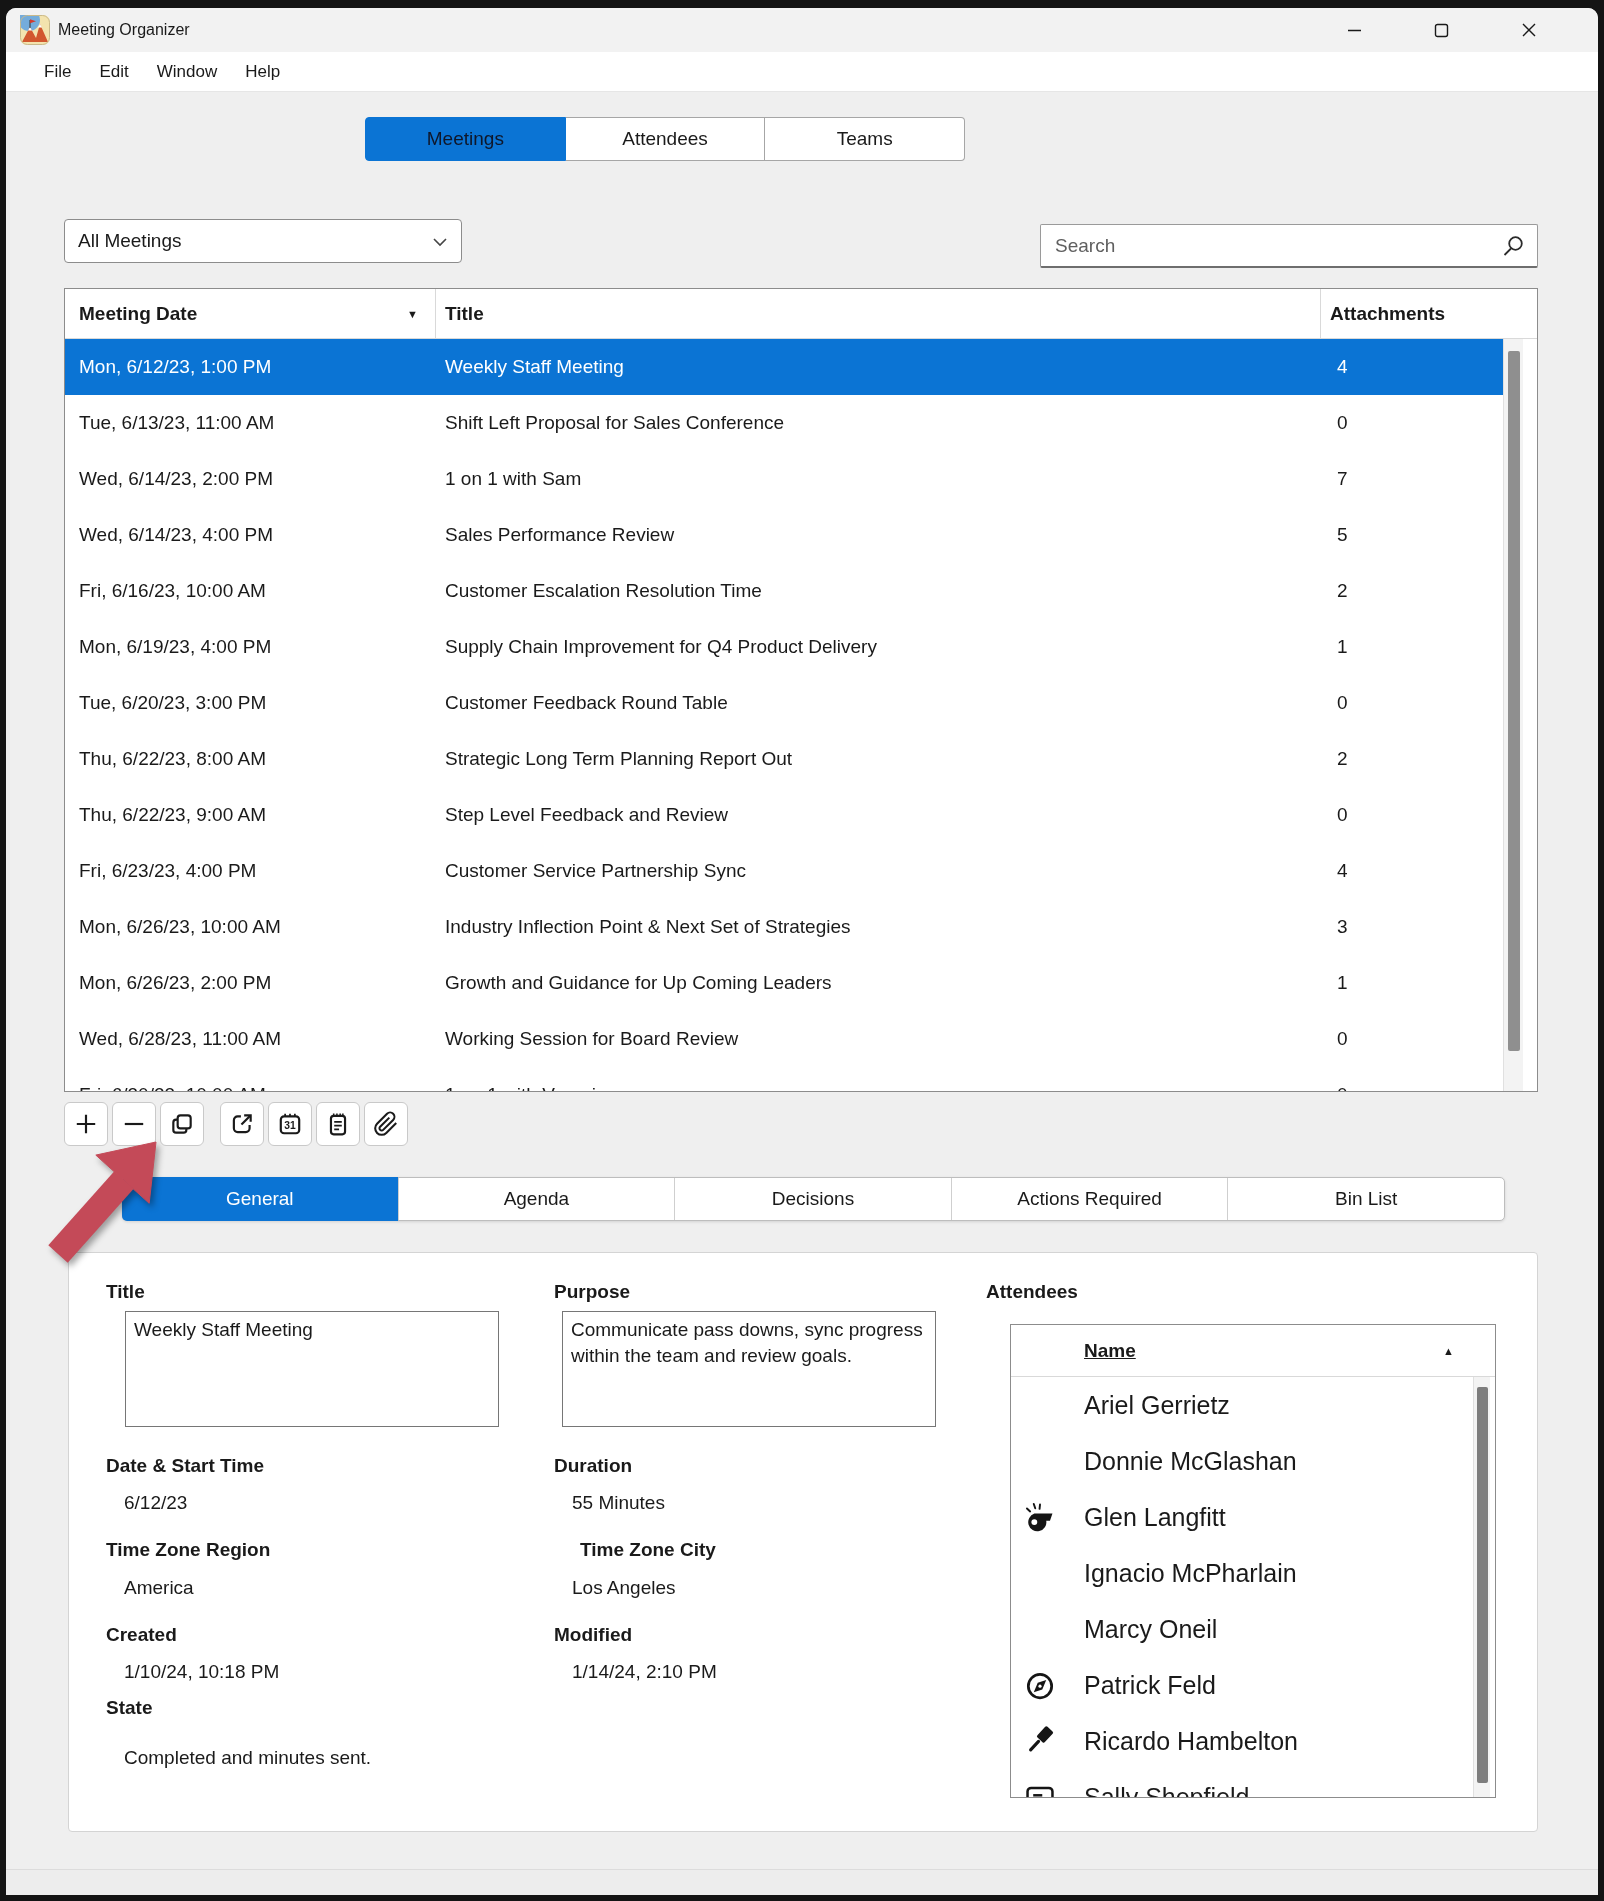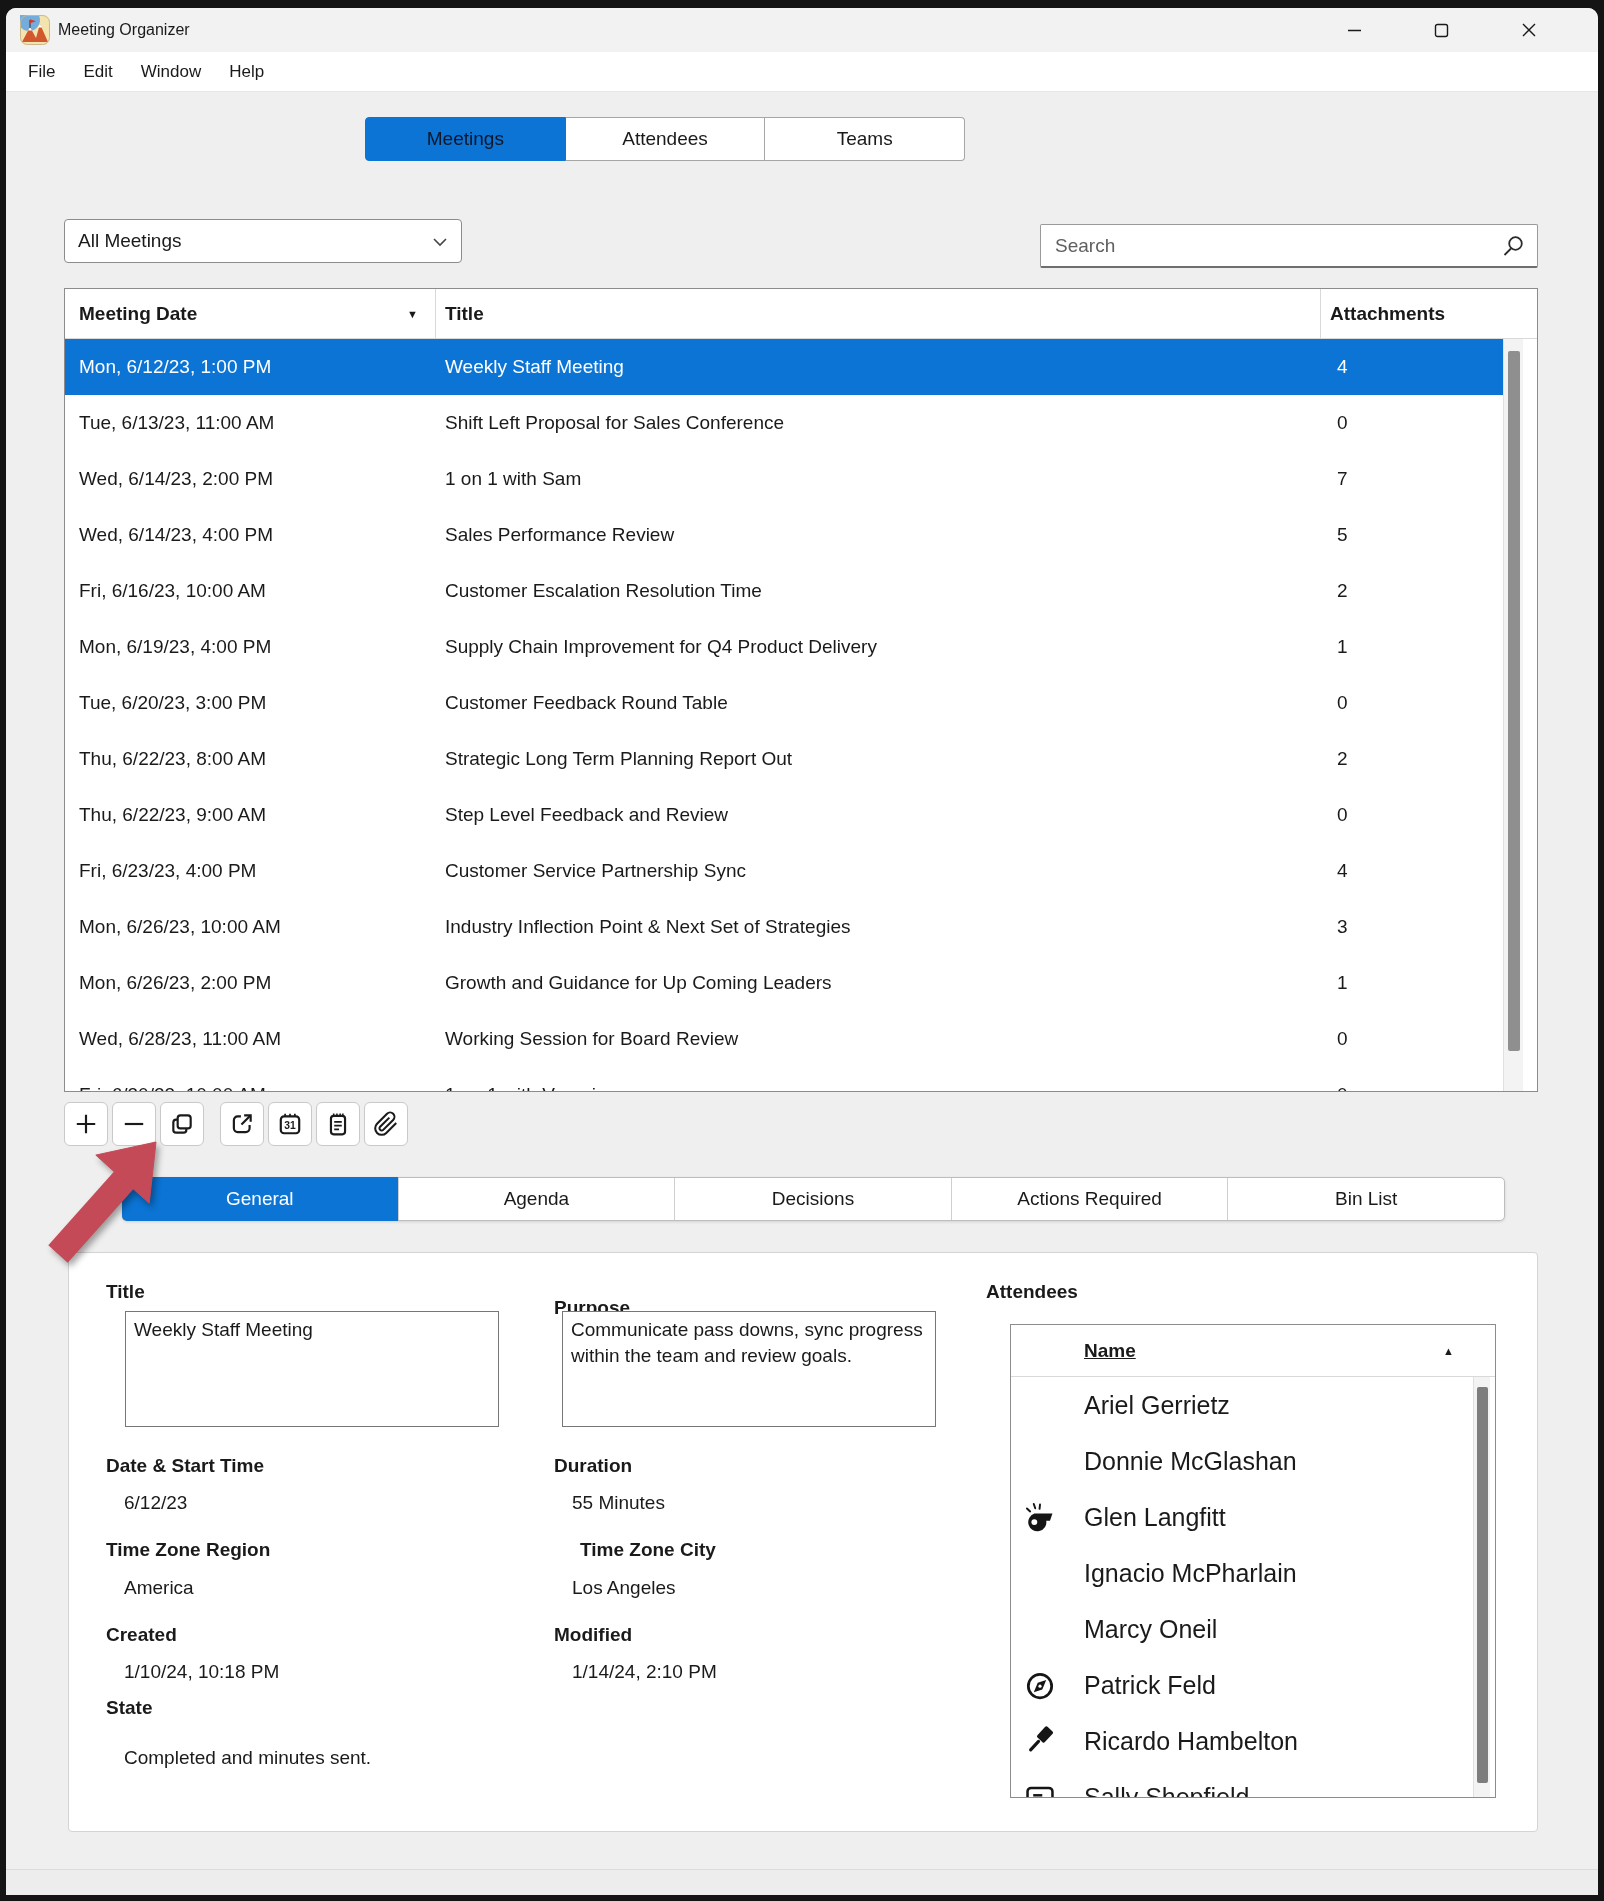--- a/index.html
+++ b/index.html
@@ -7,21 +7,21 @@
   .window { position:absolute; left:6px; top:8px; width:1592px; height:1887px; background:#efefef; border-radius:10px 10px 0 0; overflow:hidden; }
 
   
   .titlebar { position:absolute; left:0; top:0; width:100%; height:44px; background:#f2f2f2; }
   .app-icon { position:absolute; left:14px; top:7px; width:30px; height:30px; }
   .app-title { position:absolute; left:52px; top:0; height:44px; line-height:44px; font-size:16px; }
   .win-controls { position:absolute; right:26px; top:0; height:44px; display:flex; }
   .win-btn { width:87px; height:44px; display:flex; align-items:center; justify-content:center; }
 
   
-  .menubar { position:absolute; left:0; top:44px; width:100%; height:40px; background:#ffffff; border-bottom:1px solid #e6e6e6; display:flex; align-items:center; padding-left:8px; }
+  .menubar { position:absolute; left:0; top:44px; width:100%; height:40px; background:#ffffff; border-bottom:1px solid #e6e6e6; display:flex; align-items:center; padding-left:24px; }
   .menu-item { padding:0 14px; font-size:17px; height:40px; line-height:40px; }
 
   
   .main-tabs { position:absolute; left:359px; top:109px; width:600px; height:44px; display:flex; border-radius:4px; }
   .mtab { flex:1; height:44px; line-height:42px; text-align:center; font-size:19px; background:#ffffff; border:1px solid #a6a6a6; border-left:none; }
   .mtab:first-child { border-left:1px solid #a6a6a6; border-radius:4px 0 0 4px; }
   .mtab:last-child { border-radius:0 4px 4px 0; }
   .mtab.active { background:var(--accent); color:#0f172a; border-color:var(--accent); }
 
   
@@ -290,21 +290,21 @@
       <div class="dtab">Agenda</div>
       <div class="dtab">Decisions</div>
       <div class="dtab">Actions Required</div>
       <div class="dtab">Bin List</div>
     </div>
 
   <div class="panel">
     <div class="fld-label" style="left:37px; top:28px;">Title</div>
     <textarea class="fld-area" style="left: 56px; top: 58px;">Weekly Staff Meeting</textarea>
 
-    <div class="fld-label" style="left:485px; top:28px;margin-top:16px;">Purpose</div>
+    <div class="fld-label" style="left:485px; top:28px;">Purpose</div>
     <textarea class="fld-area" style="left: 493px; top: 58px;">Communicate pass downs, sync progress within the team and review goals.</textarea>
 
     <div class="fld-label" style="left:37px; top:202px;">Date &amp; Start Time</div>
     <div class="fld-value" style="left:55px; top:239px;">6/12/23</div>
 
     <div class="fld-label" style="left:485px; top:202px;">Duration</div>
     <div class="fld-value" style="left:503px; top:239px;">55 Minutes</div>
 
     <div class="fld-label" style="left:37px; top:286px;">Time Zone Region</div>
     <div class="fld-value" style="left:55px; top:324px;">America</div>

